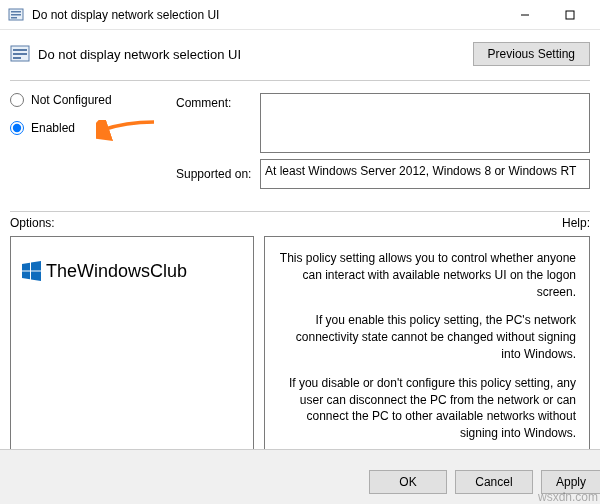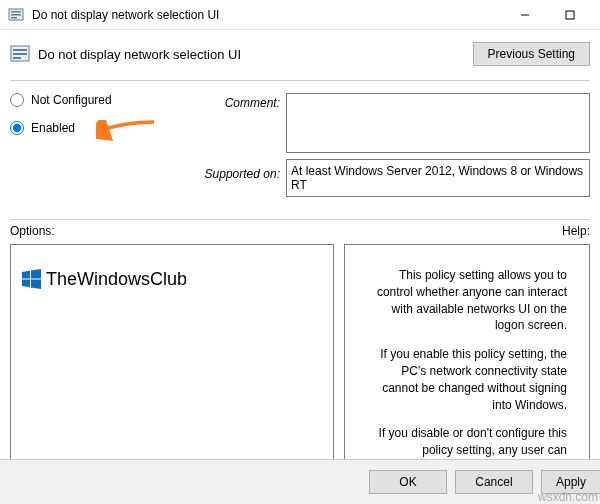--- a/index.html
+++ b/index.html
@@ -71,21 +71,21 @@
     .content {
       padding: 0 10px;
     }
     .divider {
       height: 1px;
       background: #ccc;
       margin: 6px 0 12px 0;
     }
     .top-grid {
       display: flex;
-      gap: 32px;
+      gap: 6px;
     }
     .radio-col {
       width: 160px;
       position: relative;
     }
     .radio-row {
       display: flex;
       align-items: center;
       gap: 7px;
       margin-bottom: 14px;
@@ -96,51 +96,51 @@
       cursor: pointer;
     }
     .arrow-annotation {
       position: absolute;
       top: 27px;
       left: 86px;
       pointer-events: none;
     }
     .right-col { flex: 1; }
     .field-row { display: flex; gap: 6px; margin-bottom: 6px; align-items: flex-start; }
-    .field-label { width: 78px; text-align: right; padding-top: 3px; font-style: italic; }
+    .field-label { width: 78px; text-align: left; padding-top: 3px; }
     .textblock {
       flex: 1;
       border: 1px solid #7a7a7a;
       background: #fff;
       min-height: 60px;
       padding: 4px;
     }
     .supported-on .textblock { min-height: 30px; }
     .supported-on .field-label { padding-top: 8px; }
     .lower-divider {
       height: 1px;
       background: #ccc;
       margin: 16px 0 4px 0;
     }
     .lower-grid {
       display: flex;
       gap: 10px;
       margin-top: 4px;
     }
     .options-col {
-      width: 324px;
+      width: 244px;
       position: relative;
     }
     .help-col { flex: 1; text-align: right; }
     .section-label { margin-bottom: 6px; }
     .panel {
       border: 1px solid #7a7a7a;
       background: #fff;
       height: 230px;
-      padding: 22px;
+      padding: 13px;
       overflow: hidden;
       font-size: 12px;
       line-height: 1.4;
     }
     .options-col .panel { padding: 0; }
     .watermark {
       display: flex;
       align-items: center;
       gap: 4px;
       margin-top: 20px;
@@ -156,21 +156,21 @@
       width: 22px;
       height: 22px;
     }
     .help-para { margin-bottom: 12px; }
     .footer {
       position: absolute;
       bottom: 0;
       right: 0;
       left: 0;
       border-top: 1px solid #ccc;
-      padding: 10px 0 10px 10px;
+      padding: 20px 0 10px 10px;
       display: flex;
       justify-content: flex-end;
       gap: 8px;
       background: #f0f0f0;
     }
     .footer .win-btn { min-width: 78px; }
     .footer .win-btn.apply { min-width: 40px; border-right: none; }
     .corner-mark {
       position: absolute;
       bottom: 0; right: 2px;

